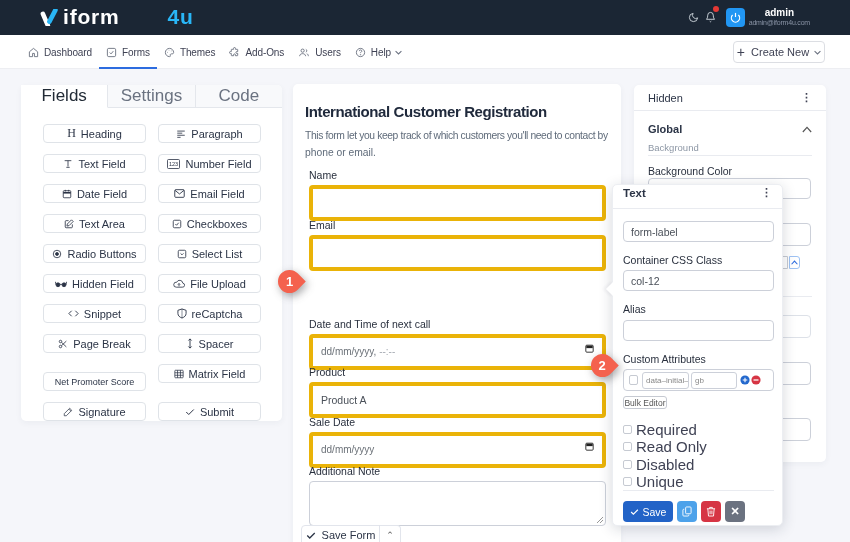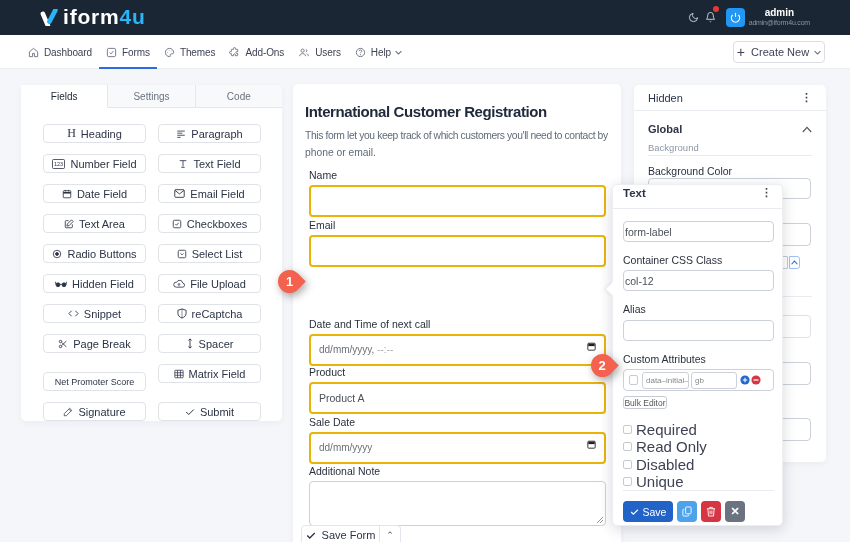--- a/index.html
+++ b/index.html
@@ -4,21 +4,21 @@
 <style>
 * { margin:0; padding:0; box-sizing:border-box; }
 html,body { width:850px; height:542px; overflow:hidden; }
 body { font-family:"Liberation Sans", sans-serif; background:#f5f6fa; position:relative; }
 .abs { position:absolute; }
 
 
 #topbar { position:absolute; left:0; top:0; width:850px; height:35px; background:#1b2634; }
 #logo { position:absolute; left:40px; top:0; height:35px; width:120px; }
 #logo .word { position:absolute; left:23px; top:0; line-height:34px; font-size:21px; font-weight:bold; color:#fff; letter-spacing:0.8px; }
-#logo .blue { color:#29b6f6; }
+#logo .blue { color:#29b6f6;margin-left:48px; }
 #top-right { position:absolute; right:0; top:0; height:35px; display:flex; align-items:center; }
 .ticon { color:#cfd6dd; margin-right:6px; position:relative; }
 #avatar { width:19px; height:19px; background:#2196f3; border-radius:4px; display:flex; align-items:center; justify-content:center; margin-right:4px; }
 #admin-block { margin-right:40px; line-height:1.2; }
 #admin-block .n { color:#fff; font-size:10px; font-weight:bold;text-align:center; }
 #admin-block .e { color:#8a94a6; font-size:7px; letter-spacing:-0.2px; }
 .reddot { position:absolute; top:-3px; right:-3px; width:6px; height:6px; background:#e53935; border-radius:50%; }
 
 
 #nav2 { position:absolute; left:0; top:35px; width:850px; height:34px; background:#fff; border-bottom:1px solid #edeef2; }
@@ -28,57 +28,57 @@
 .nav-item.active::after { content:""; position:absolute; left:0; right:0; bottom:0; height:2.5px; background:#2d6cdf; }
 #createnew { position:absolute; right:25px; top:6px; width:92px; height:22px; border:1px solid #dcdee3; border-radius:4px; background:#fff; display:flex; align-items:center; justify-content:center; font-size:11px; color:#3f4254; }
 #createnew .plus { font-size:14px; margin-right:6px; color:#3f4254; font-weight:400; }
 
 
 .card { position:absolute; background:#fff; border-radius:5px; box-shadow:0 2px 6px rgba(40,50,70,0.05); }
 
 
 #leftcard { left:21px; top:85px; width:261px; height:336px; }
 #tabs { display:flex; height:23px; border-bottom:1px solid #e4e7ec; background:#f8f9fb; border-radius:5px 5px 0 0; }
-.tab { flex:1; display:flex; align-items:center; justify-content:center; font-size:10px; color:#6a7280; border-right:1px solid #e4e7ec; }
+.tab { flex:1; display:flex; align-items:center; justify-content:center; font-size:17px; color:#6a7280; border-right:1px solid #e4e7ec; }
 .tab:last-child { border-right:none; }
 .tab.active { background:#fff; color:#222b36; border-bottom:1px solid #fff; margin-bottom:-1px; }
 #btngrid { position:absolute; left:22px; top:39px; width:218px; display:grid; grid-template-columns:103px 103px; grid-column-gap:12px; grid-row-gap:11px; }
 .fbtn { height:19px; border:1px solid #dfe3e8; border-radius:4px; background:#fff; display:flex; align-items:center; justify-content:center; font-size:11px; color:#2b3446; white-space:nowrap; }
 .fbtn svg, .fbtn .ic { margin-right:5px; flex:none; }
 .fbtn.small { font-size:9px;margin-top:8px; }
 
 
 #midcard { left:293px; top:84px; width:328px; height:470px; }
 #midcard .inner { padding:19px 15px 0 12px; }
 #ftitle { font-size:15px; letter-spacing:-0.4px; font-weight:bold; color:#202a3c; }
 #fdesc { margin-top:8px; font-size:10.3px; letter-spacing:-0.38px; line-height:16.5px; color:#5f6b7a; white-space:nowrap; }
 .fgroup { position:absolute; left:16px; width:297px; }
 .flabel { font-size:10.5px; color:#29303e; line-height:14px; }
-.finput { margin-top:3px; width:297px; height:21px; border:2px solid #eab308; border-radius:4px; background:#fff; font-size:10px; color:#4a5059; display:flex; align-items:center; padding:14px 8px; position:relative; }
+.finput { margin-top:3px; width:297px; height:21px; border:4px solid #eab308; border-radius:4px; background:#fff; font-size:10px; color:#4a5059; display:flex; align-items:center; padding:14px 8px; position:relative; }
 .finput .ph { color:#6b7178; }
 .calico { position:absolute; right:8px; top:6px; }
 #ftextarea { margin-top:3px; width:297px; height:45px; border:1px solid #ccd0d9; border-radius:4px; background:#fff; position:relative; }
 #saveform { position:absolute; left:8px; top:441px; display:flex; }
 #saveform .main { width:79px; height:20px; background:#fff; border:1px solid #e2e5ec; border-radius:4px 0 0 0; display:flex; align-items:center; justify-content:center; font-size:11px; color:#2b3446; }
 #saveform .caretb { width:21px; height:20px; background:#fff; border:1px solid #e2e5ec; border-left:none; border-radius:0 4px 0 0; display:flex; align-items:center; justify-content:center; color:#555; font-size:9px; }
 
 
 #designcard { left:634px; top:85px; width:192px; height:377px; }
 #designcard .hdr { height:26px; border-bottom:1px solid #e9ebf0; display:flex; align-items:center; justify-content:space-between; padding:0 14px; }
 #designcard .hdr .t { font-size:11px; color:#2b3446; }
 .dots { color:#3f4254; font-weight:bold; font-size:11px; letter-spacing:0; }
 .dlabel { font-size:10.5px; color:#29303e; }
 .dinput { width:163px; height:21px; border:1px solid #ccd0d9; border-radius:4px; background:#fff; }
 
 
 #popover { position:absolute; left:612px; top:184px; width:171px; height:342px; background:#fff; border-radius:5px; box-shadow:0 3px 14px rgba(30,40,60,0.18); border:1px solid #eceef2; }
 #popover::before { content:""; position:absolute; left:-5px; top:99px; width:10px; height:10px; background:#fff; transform:rotate(45deg); box-shadow:-2px 2px 3px rgba(30,40,60,0.06); }
 #pop-hdr { height:24px; border-bottom:1px solid #e9ebf0; display:flex; align-items:center; justify-content:space-between; padding:0 10px 8px 10px; }
 #pop-hdr .t { font-size:11.5px; font-weight:bold; color:#2b3446; }
-.pinput { width:151px; height:21px; border:1px solid #ccd0d9; border-radius:4px; background:#fff; font-size:10.5px; color:#4a5059; display:flex; align-items:center; padding:0 1px; }
+.pinput { width:151px; height:21px; border:1px solid #ccd0d9; border-radius:4px; background:#fff; font-size:10.5px; color:#4a5059; display:flex; align-items:center; padding:0 7px; }
 .plabel { font-size:10.5px; color:#29303e; }
 .pop-el { position:absolute; left:10px; }
 #attr-row { width:151px; height:22px; border:1px solid #ccd0d9; border-radius:4px; display:flex; align-items:center; padding:0 4px; }
 #attr-row .cb { width:9px; height:10px; border:1px solid #c6cad2; border-radius:2px; margin:0 4px 0 1px; }
 .attr-in { height:17px; border:1px solid #ccd0d9; border-radius:3px; font-size:8px; color:#888; display:flex; align-items:center; padding:0 3px; white-space:nowrap; overflow:hidden; }
 #bulked { width:44px; height:13px; border:1px solid #c6cad2; border-radius:3px; font-size:8.5px; white-space:nowrap; color:#555; display:flex; align-items:center; justify-content:center; }
 .chk-row { display:flex; align-items:center; font-size:15px; color:#3f4254; }
 .chk-row .cb { width:9px; height:9px; border:1px solid #c6cad2; border-radius:2px; margin-right:4px; background:#fff; }
 #pop-div { position:absolute; left:10px; top:305px; width:151px; border-top:1px solid #e9ebf0; }
 #pop-btns { position:absolute; left:10px; top:316px; display:flex; }
@@ -166,27 +166,27 @@
   <div id="tabs">
     <div class="tab active">Fields</div>
     <div class="tab">Settings</div>
     <div class="tab">Code</div>
   </div>
   <div id="btngrid">
     <div class="fbtn"><span class="ic" style="font-size:12px;font-family:'Liberation Serif',serif;">H</span>Heading</div>
     <div class="fbtn"><svg width="10" height="10" viewBox="0 0 24 24" fill="none" stroke="#2b3446" stroke-width="2">
           <path d="M3 5h18M3 10h12M3 15h18M3 20h8"></path>
         </svg>Paragraph</div>
+    <div class="fbtn"><svg width="10" height="10" viewBox="0 0 24 24" fill="none" stroke="#2b3446" stroke-width="2">
+          <path d="M4 4h16M12 4v14M8 20h8"></path>
+        </svg>Text Field</div>
     <div class="fbtn"><svg width="13" height="10" viewBox="0 0 26 20" fill="none" stroke="#2b3446" stroke-width="1.6">
           <rect x="1" y="1" width="24" height="18" rx="2"></rect>
           <text x="13" y="14.5" font-size="11" fill="#2b3446" stroke="none" text-anchor="middle" font-family="Liberation Sans">123</text>
         </svg>Number Field</div>
-    <div class="fbtn"><svg width="10" height="10" viewBox="0 0 24 24" fill="none" stroke="#2b3446" stroke-width="2">
-          <path d="M4 4h16M12 4v14M8 20h8"></path>
-        </svg>Text Field</div>
     <div class="fbtn"><svg width="10" height="10" viewBox="0 0 24 24" fill="none" stroke="#2b3446" stroke-width="2">
           <rect x="3" y="4" width="18" height="17" rx="2"></rect>
           <path d="M3 9h18" stroke-width="4"></path>
           <path d="M8 2v4M16 2v4"></path>
         </svg>Date Field</div>
     <div class="fbtn"><svg width="11" height="9" viewBox="0 0 24 20" fill="none" stroke="#2b3446" stroke-width="2">
           <rect x="1.5" y="1.5" width="21" height="17" rx="2"></rect>
           <path d="M2 3 l10 8 l10-8"></path>
         </svg>Email Field</div>
     <div class="fbtn"><svg width="10" height="10" viewBox="0 0 24 24" fill="none" stroke="#2b3446" stroke-width="2">

